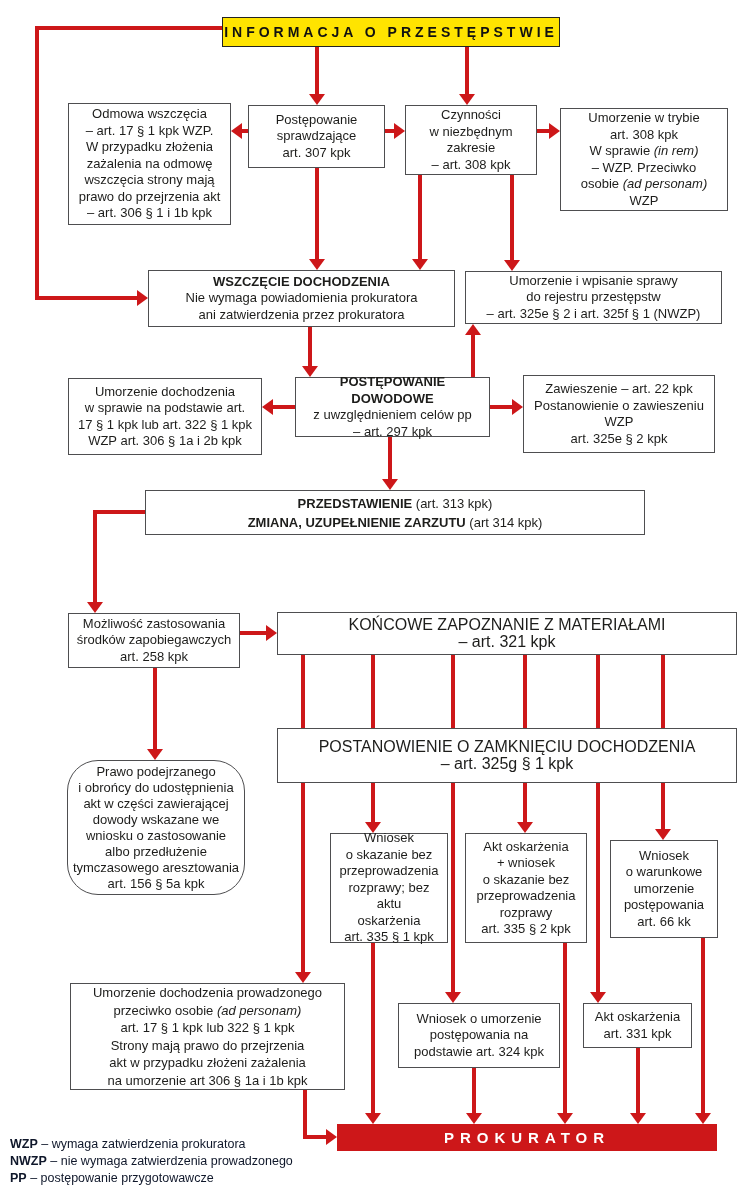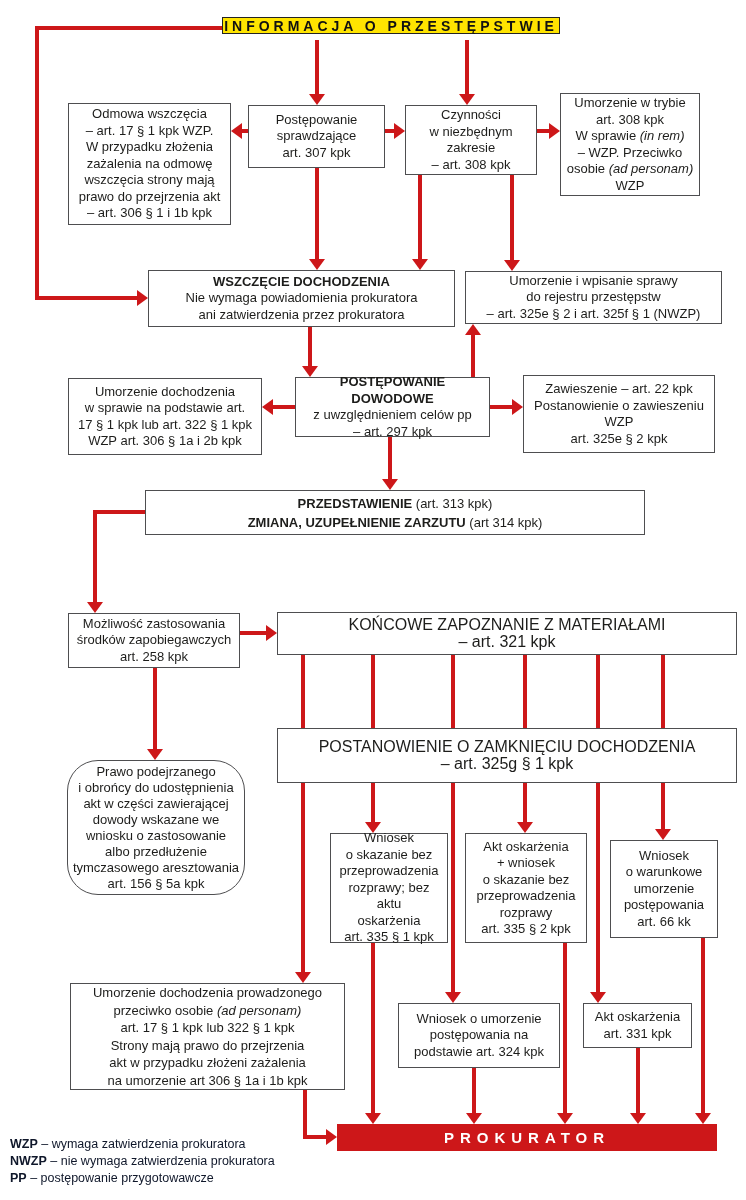--- a/index.html
+++ b/index.html
@@ -68,21 +68,21 @@
 
   <div class="vl" style="left:371px;top:943px;height:170px;"></div>
   <div class="vl" style="left:563px;top:943px;height:170px;"></div>
   <div class="vl" style="left:701px;top:938px;height:175px;"></div>
   <div class="vl" style="left:472px;top:1068px;height:45px;"></div>
   <div class="vl" style="left:636px;top:1048px;height:65px;"></div>
 
   <div class="vl" style="left:303px;top:1090px;height:49px;"></div>
   <div class="hl" style="left:303px;top:1135px;width:23px;"></div>
 
-  <div class="title-box" style="left:222px;top:17px;width:338px;height:17px;text-align:center;">
+  <div class="title-box" style="left:222px;top:17px;width:338px;height:30px;text-align:center;">
     <span>INFORMACJA O PRZESTĘPSTWIE</span>
   </div>
 
   <div class="box" style="left:68px;top:103px;width:163px;height:122px;">
     <span class="inner">Odmowa wszczęcia
 – art. 17 § 1 kpk WZP.
 W przypadku złożenia
 zażalenia na odmowę
 wszczęcia strony mają
 prawo do przejrzenia akt
@@ -95,21 +95,21 @@
 art. 307 kpk</span>
   </div>
 
   <div class="box" style="left:405px;top:105px;width:132px;height:70px;">
     <span class="inner">Czynności
 w niezbędnym
 zakresie
 – art. 308 kpk</span>
   </div>
 
-  <div class="box" style="left:560px;top:93px;width:140px;height:103px;">
+  <div class="box" style="left:560px;top:108px;width:168px;height:103px;">
     <span class="inner"><span>Umorzenie w trybie
 art. 308 kpk
 W sprawie </span><i>(in rem)</i><span>
 – WZP. Przeciwko
 osobie </span><i>(ad personam)</i><span>
 WZP</span></span>
   </div>
 
   <div class="box" style="left:148px;top:270px;width:307px;height:57px;">
     <span class="inner"><b>WSZCZĘCIE DOCHODZENIA</b><span>
@@ -250,17 +250,17 @@
   <div class="ar down" style="left:655px;top:829px;"></div>
   <div class="ar down" style="left:365px;top:1113px;"></div>
   <div class="ar down" style="left:466px;top:1113px;"></div>
   <div class="ar down" style="left:557px;top:1113px;"></div>
   <div class="ar down" style="left:630px;top:1113px;"></div>
   <div class="ar down" style="left:695px;top:1113px;"></div>
   <div class="ar right" style="left:326px;top:1129px;"></div>
 
   <div class="legend">
     <div><b>WZP</b><span> – wymaga zatwierdzenia prokuratora</span></div>
-    <div><b>NWZP</b><span> – nie wymaga zatwierdzenia prokuratora</span></div>
+    <div><b>NWZP</b><span> – nie wymaga zatwierdzenia prowadzonego</span></div>
     <div><b>PP</b><span> – postępowanie przygotowawcze</span></div>
   </div>
 
 </div>
 
 </body></html>

